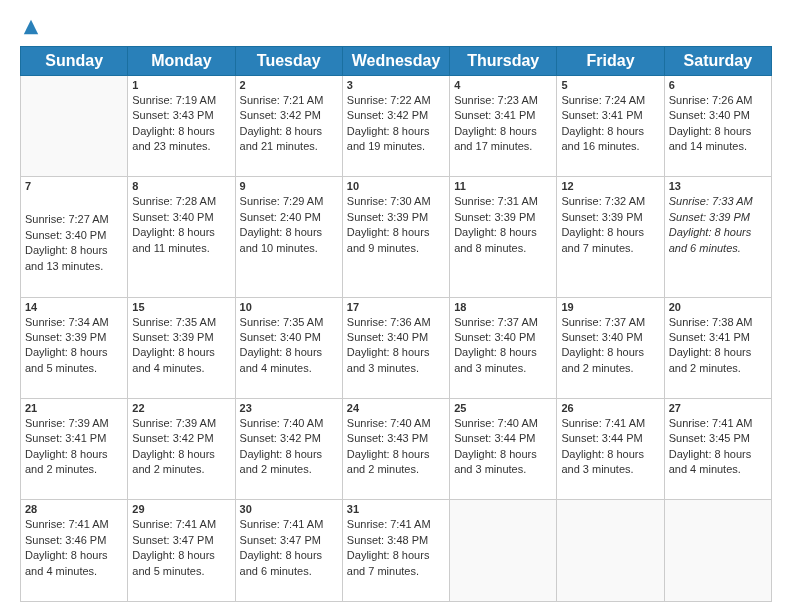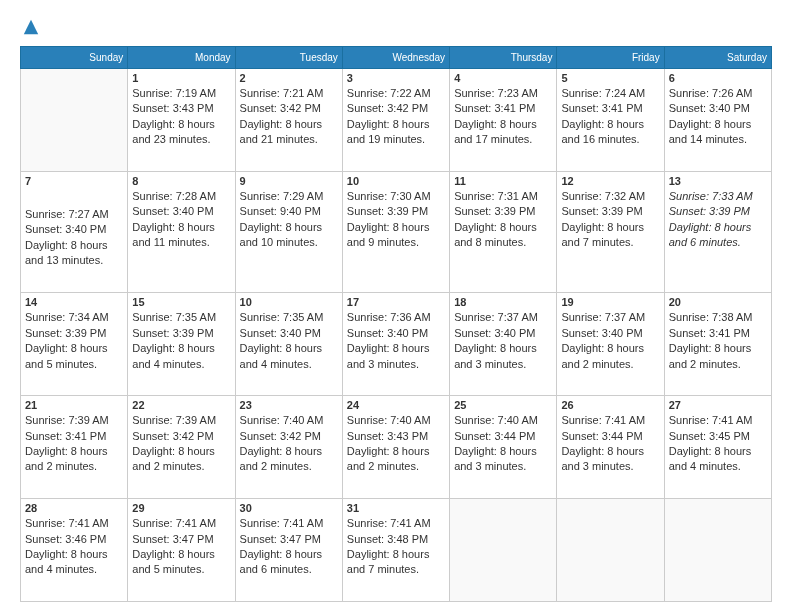--- a/index.html
+++ b/index.html
@@ -61,24 +61,24 @@
     }
     .calendar {
       flex: 1;
       border-collapse: collapse;
       width: 100%;
       table-layout: fixed;
     }
     .calendar th {
       background: #2980b9;
       color: #fff;
-      font-size: 10px;
-      font-weight: normal;
+      font-size: 16px;
+      font-weight: bold;
       padding: 5px 4px;
-      text-align: right;
+      text-align: center;
       border: 1px solid #1a6fa0;
     }
     .calendar td {
       vertical-align: top;
       border: 1px solid #ccc;
       padding: 3px 4px;
       font-size: 9.5px;
       color: #333;
       height: 85px;
       background: #fff;
@@ -188,21 +188,21 @@
           <td>
             <span class="day-num">8</span>
             <div class="cell-text" style="white-space: pre-line;">Sunrise: 7:28 AM
 Sunset: 3:40 PM
 Daylight: 8 hours
 and 11 minutes.</div>
           </td>
           <td>
             <span class="day-num">9</span>
             <div class="cell-text" style="white-space: pre-line;">Sunrise: 7:29 AM
-Sunset: 9:40 PM
+Sunset: 2:40 PM
 Daylight: 8 hours
 and 10 minutes.</div>
           </td>
           <td>
             <span class="day-num">10</span>
             <div class="cell-text" style="white-space: pre-line;">Sunrise: 7:30 AM
 Sunset: 3:39 PM
 Daylight: 8 hours
 and 9 minutes.</div>
           </td>

